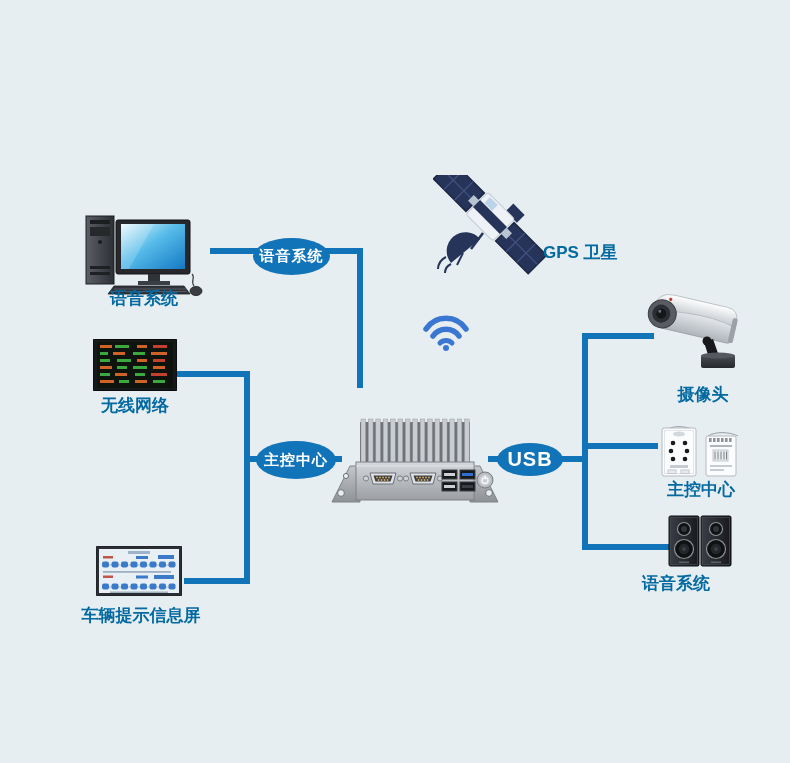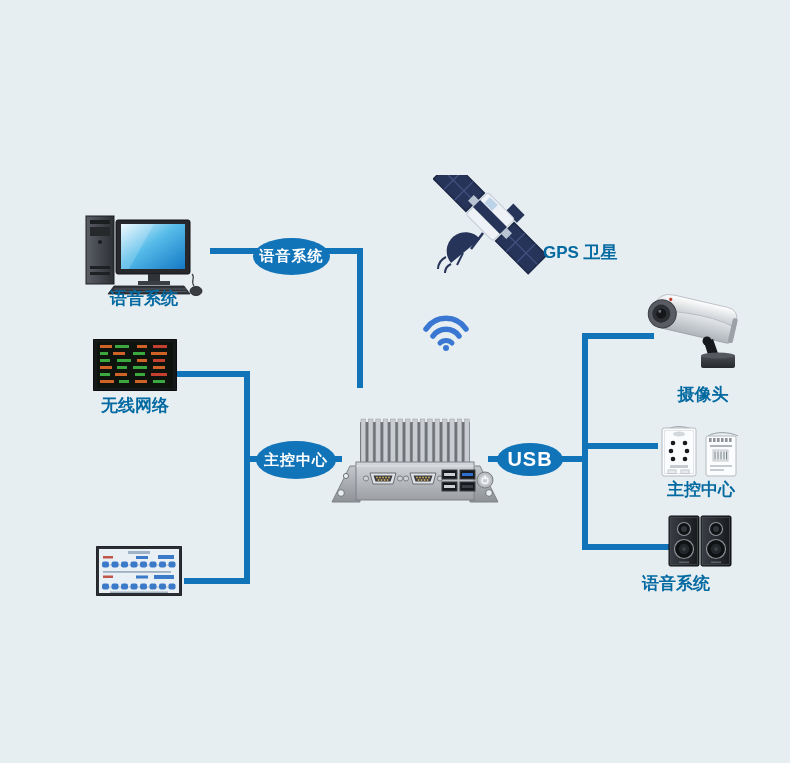--- a/index.html
+++ b/index.html
@@ -142,20 +142,21 @@
           <rect x="25" y="37.5" width="7" height="6" rx="2"></rect>
           <rect x="34.5" y="37.5" width="7" height="6" rx="2"></rect>
           <rect x="44" y="37.5" width="7" height="6" rx="2"></rect>
           <rect x="53.5" y="37.5" width="7" height="6" rx="2"></rect>
           <rect x="63" y="37.5" width="7" height="6" rx="2"></rect>
           <rect x="72.5" y="37.5" width="7" height="6" rx="2"></rect>
       </g>
       <rect x="14" y="45.5" width="58" height="1.5" fill="#9fb0c0"></rect>
     </svg>
   </div>
+  <div class="label" style="left:69px;top:604px;width:144px;">车辆提示信息屏</div>
 
   <div class="icon" style="left:433px;top:175px;">
     <svg width="115" height="108" viewBox="0 0 115 108">
       <g transform="rotate(45 57 42)">
         <rect x="-10" y="29" width="46" height="26" fill="#27345a" stroke="#1b2744" stroke-width="1.5"></rect>
         <line x1="5" y1="29" x2="5" y2="55" stroke="#445482" stroke-width="1.2"></line>
         <line x1="20" y1="29" x2="20" y2="55" stroke="#445482" stroke-width="1.2"></line>
         <line x1="-10" y1="42" x2="36" y2="42" stroke="#445482" stroke-width="1.2"></line>
         <rect x="78" y="29" width="46" height="26" fill="#27345a" stroke="#1b2744" stroke-width="1.5"></rect>
         <line x1="93" y1="29" x2="93" y2="55" stroke="#445482" stroke-width="1.2"></line>

